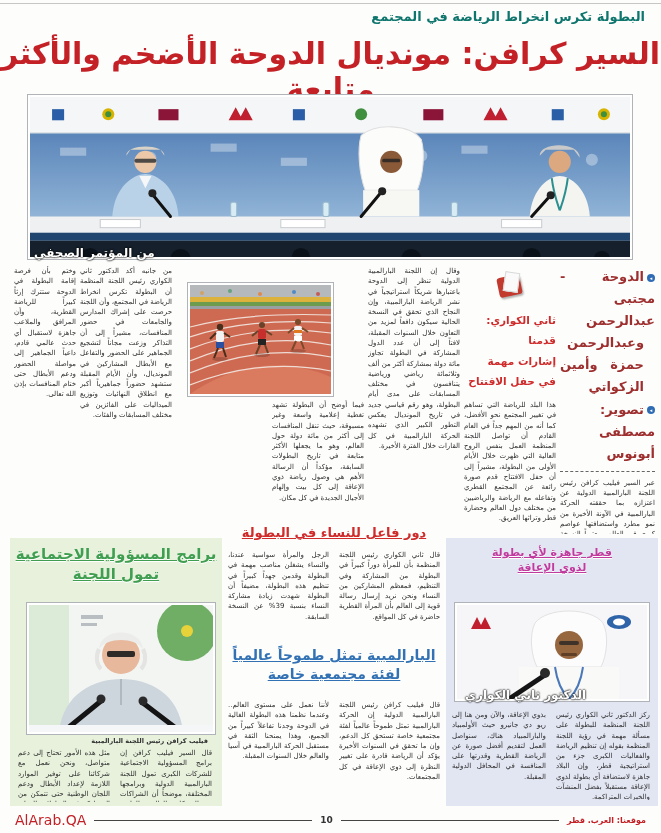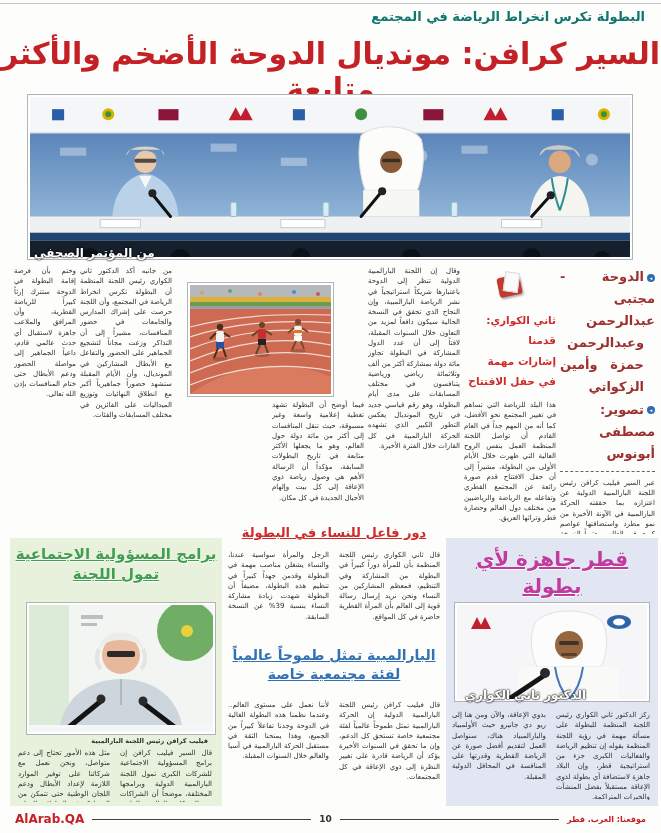--- a/index.html
+++ b/index.html
@@ -26,28 +26,28 @@
   .pq-icon .base{position:absolute;left:4px;top:6px;width:23px;height:20px;background:#c2392e;
                  border-radius:3px;transform:rotate(-12deg);box-shadow:1px 2px 2px rgba(0,0,0,.3);}
   .pq-icon .card{position:absolute;left:10px;top:2px;width:13px;height:18px;background:#fafafa;
                  border:1px solid #d8d8d8;transform:rotate(8deg);}
   .pq-line{font-size:10.5px;font-weight:bold;color:#cf2b2b;line-height:1.95;text-align:right;}
   .panel{position:absolute;box-sizing:border-box;}
   .panel-green{background:#e7f1dc;}
   .panel-lav{background:#e2e5f2;}
   .sec-title{position:absolute;text-align:center;font-weight:bold;line-height:1.35;z-index:4;text-decoration:underline;}
   .t-green{color:#3f9e50;font-size:15px;text-shadow:0 1px 0 #ffffff;}
-  .t-magenta{color:#c03b9e;font-size:20px;text-shadow:0 1px 0 #ffffff;}
+  .t-magenta{color:#c03b9e;font-size:11px;text-shadow:0 1px 0 #ffffff;}
   .t-red{color:#cf2b2b;font-size:13px;}
   .t-blue{color:#3272b4;font-size:14px;}
   .photo-caption{position:absolute;font-size:6.5px;font-weight:bold;color:#333;text-align:right;z-index:6;}
   .footer{position:absolute;left:15px;right:15px;top:812px;display:flex;align-items:center;direction:rtl;}
   .footer .rule{flex:1;border-top:1px solid #444;margin:0 8px;height:0;}
   .footer .site-ar{font-size:8px;font-weight:bold;color:#c42127;}
-  .footer .site-en{font-size:12px;font-weight:bold;color:#c42127;direction:ltr;}
+  .footer .site-en{font-size:14px;font-weight:normal;color:#c42127;direction:ltr;}
   .footer .pagenum{font-size:9px;color:#333;font-weight:bold;}
 </style>
 </head>
 <body>
 
 <div class="page">
 
   <div class="toprule"></div>
   <div class="strapline">البطولة تكرس انخراط الرياضة في المجتمع</div>
   <div class="headline">السير كرافن: مونديال الدوحة الأضخم والأكثر متابعة</div>

